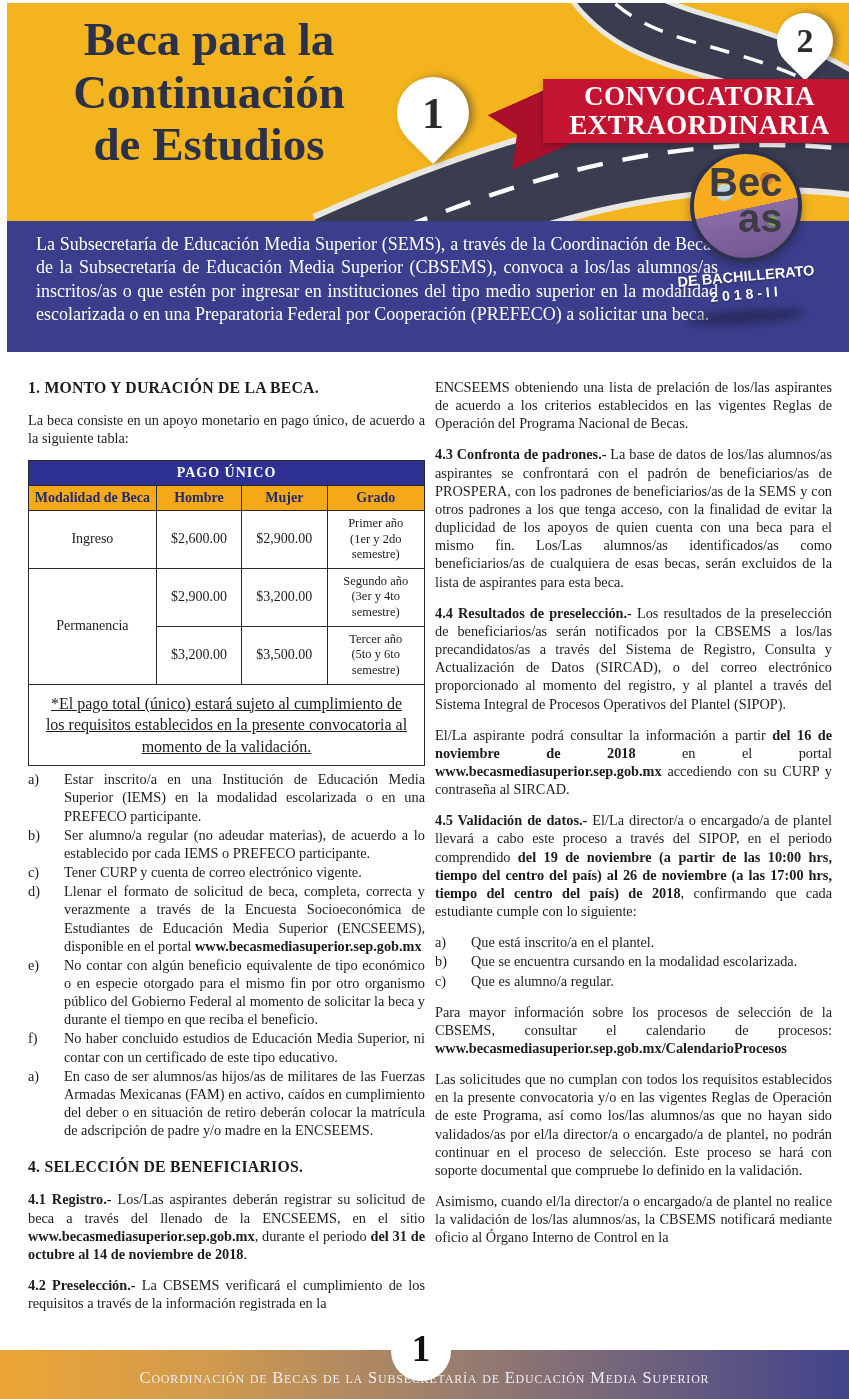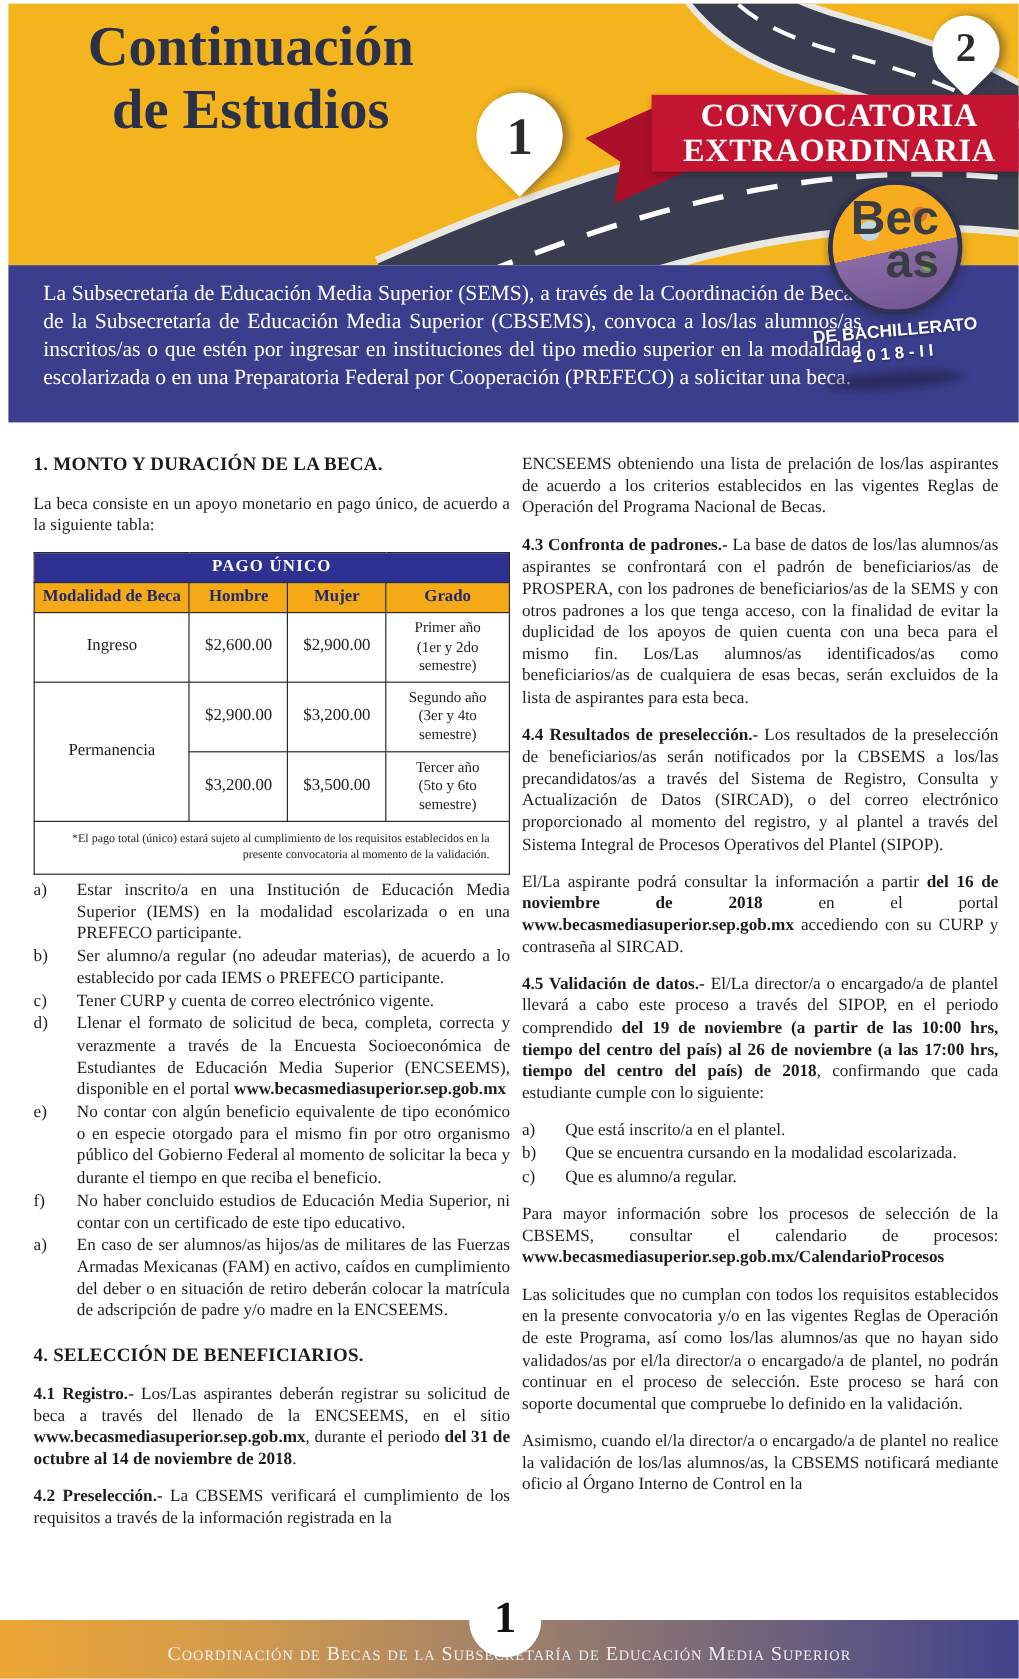--- a/index.html
+++ b/index.html
@@ -98,21 +98,21 @@
   table.pago tr.t-title td{
     background:#2E3192;color:#fff;font-weight:bold;letter-spacing:1px;font-size:14px;padding:3px;
   }
   table.pago tr.t-head td{
     background:#F5A916;color:#1F2A6E;font-weight:bold;font-size:14px;padding:3px;margin-left:18px;
   }
   table.pago td.grado{font-size:12.5px;line-height:1.25;padding:4px 2px;}
   table.pago tr.t-body td{padding:10px 4px;}
   table.pago tr.t-body td.grado{padding:5px 2px;}
   table.pago tr.t-foot td{
-    font-size:10px;line-height:1.35;padding:8px 16px;text-align:right;
+    font-size:16px;line-height:1.35;padding:8px 16px;text-align:center;text-decoration:underline;
   }
   
   .footer-bar{
     position:absolute;left:0;right:0;bottom:0;height:49px;
     background:linear-gradient(90deg,#EDA635 0%,#D09A4E 25%,#977C6E 55%,#41438C 100%);
     z-index:1;
   }
   .footer-text{
     position:absolute;left:0;right:0;bottom:11px;text-align:center;color:#EFEDF5;
     font-variant:small-caps;font-size:16.5px;letter-spacing:.8px;z-index:2;
@@ -132,20 +132,21 @@
     <path d="M 585 -25 C 645 60, 745 25, 870 120" fill="none" stroke="#e9e7e1" stroke-width="64"></path>
     <path d="M 585 -25 C 645 60, 745 25, 870 120" fill="none" stroke="#3A3C50" stroke-width="54"></path>
     <path d="M 585 -25 C 645 60, 745 25, 870 120" fill="none" stroke="#ffffff" stroke-width="3.5" stroke-dasharray="20 15"></path>
 
     <path d="M 870 150 C 685 122, 515 170, 325 255" fill="none" stroke="#e9e7e1" stroke-width="96"></path>
     <path d="M 870 150 C 685 122, 515 170, 325 255" fill="none" stroke="#3A3C50" stroke-width="84"></path>
     <path d="M 870 150 C 685 122, 515 170, 325 255" fill="none" stroke="#ffffff" stroke-width="4.5" stroke-dasharray="26 20"></path>
   </svg>
 
   <div class="page-title">
+    <div>Beca para la</div>
     <div>Continuación</div>
     <div>de Estudios</div>
   </div>
 
   <div class="pin pin1">
     <span class="n">1</span>
   </div>
   <div class="pin pin2">
     <span class="n">2</span>
   </div>

